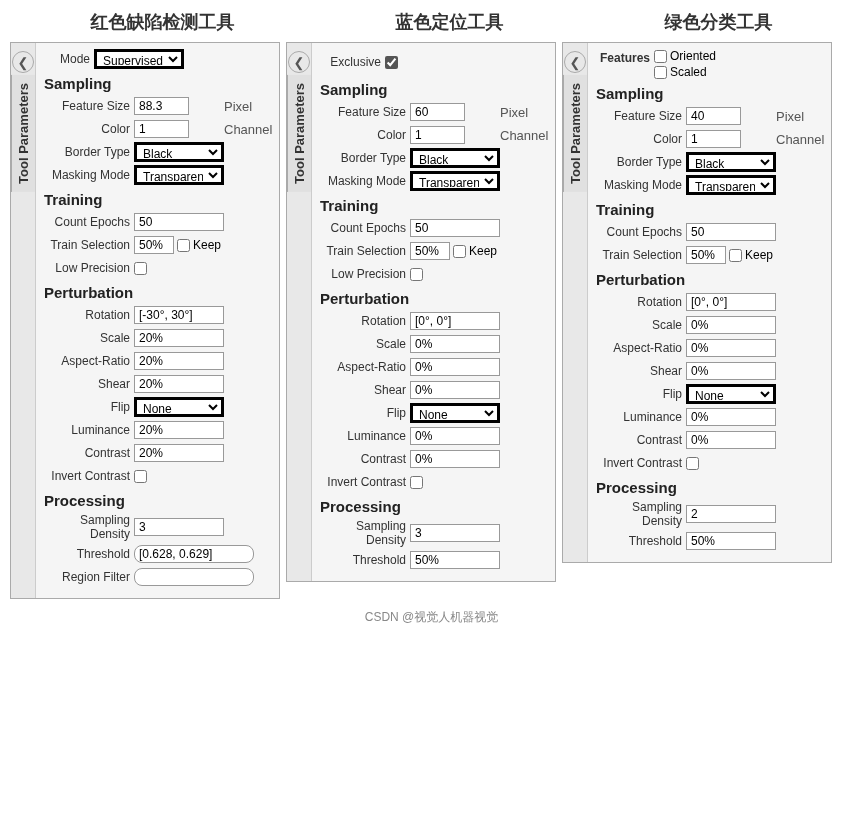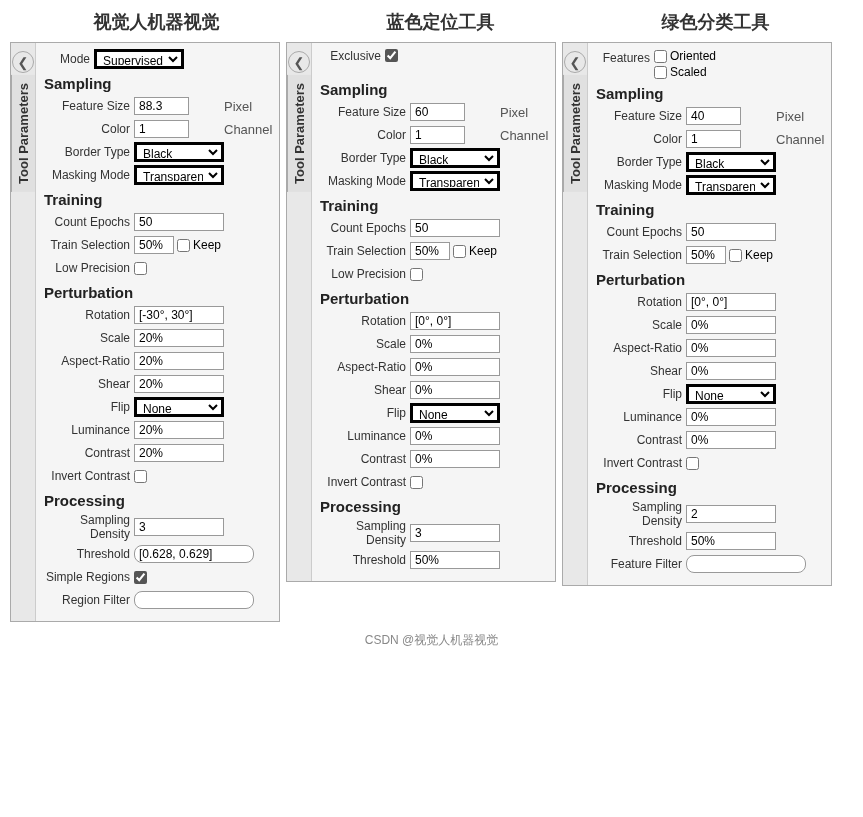--- a/index.html
+++ b/index.html
@@ -136,21 +136,21 @@
       height: 13px;
       accent-color: #555;
     }
     .top-mode-row {
       display: flex;
       align-items: center;
       margin-bottom: 4px;
     }
     .top-exclusive-row {
       display: flex;
-      align-items: flex-start;
+      align-items: flex-end;
       justify-content: flex-end;
       margin-bottom: 12px;
     }
     .features-row {
       display: flex;
       align-items: flex-start;
       margin-bottom: 4px;
     }
     .features-checks {
       display: flex;
@@ -170,21 +170,21 @@
       margin-top: 10px;
     }
     .panel2-content .field-label { width: 90px; }
     .panel1-content .field-label { width: 90px; }
     .panel3-content .field-label { width: 90px; }
   </style>
 </head>
 <body>
 
 <div class="page-title-row">
-  <span class="panel-title">视觉人机器视觉</span>
+  <span class="panel-title">红色缺陷检测工具</span>
   <span class="panel-title">蓝色定位工具</span>
   <span class="panel-title">绿色分类工具</span>
 </div>
 
 <div class="panels-row">
 
   <div class="panel">
     <div class="panel-left-col">
       <div class="panel-back-btn">❮</div>
       <div class="panel-sidebar">Tool Parameters</div>
@@ -311,26 +311,20 @@
           <input type="text" class="text-input text-input-wide" value="3" style="">
         </div>
       </div>
       <div class="field-row">
         <span class="field-label">Threshold</span>
         <div class="field-value">
           <input type="text" class="text-input text-input-full" value="[0.628, 0.629]" style="">
         </div>
       </div>
       <div class="field-row">
-        <span class="field-label">Simple Regions</span>
-        <div class="field-value">
-          <input type="checkbox" class="checkbox-input" checked="" style="">
-        </div>
-      </div>
-      <div class="field-row">
         <span class="field-label">Region Filter</span>
         <div class="field-value">
           <input type="text" class="text-input text-input-full" value="" style="">
         </div>
       </div>
     </div>
   </div>
 
   <div class="panel">
     <div class="panel-left-col">
@@ -467,21 +461,21 @@
   </div>
 
   <div class="panel">
     <div class="panel-left-col">
       <div class="panel-back-btn">❮</div>
       <div class="panel-sidebar">Tool Parameters</div>
     </div>
     <div class="panel-content panel3-content">
 
       <div class="features-row">
-        <span class="field-label" style="width:58px; padding-top:2px;">Features</span>
+        <span class="field-label" style="width:58px; padding-top:2px;font-weight:bold;">Features</span>
         <div class="features-checks">
           <div class="features-check-item">
             <input type="checkbox" class="checkbox-input" style="">
             <span>Oriented</span>
           </div>
           <div class="features-check-item">
             <input type="checkbox" class="checkbox-input" style="">
             <span>Scaled</span>
           </div>
         </div>
@@ -593,24 +587,18 @@
         <div class="field-value">
           <input type="text" class="text-input text-input-wide" value="2" style="">
         </div>
       </div>
       <div class="field-row">
         <span class="field-label">Threshold</span>
         <div class="field-value">
           <input type="text" class="text-input text-input-wide" value="50%" style="">
         </div>
       </div>
-      <div class="field-row">
-        <span class="field-label">Feature Filter</span>
-        <div class="field-value">
-          <input type="text" class="text-input text-input-full" value="" style="">
-        </div>
-      </div>
     </div>
   </div>
 
 </div>
 
 <div class="watermark">CSDN @视觉人机器视觉</div>
 
 </body></html>

